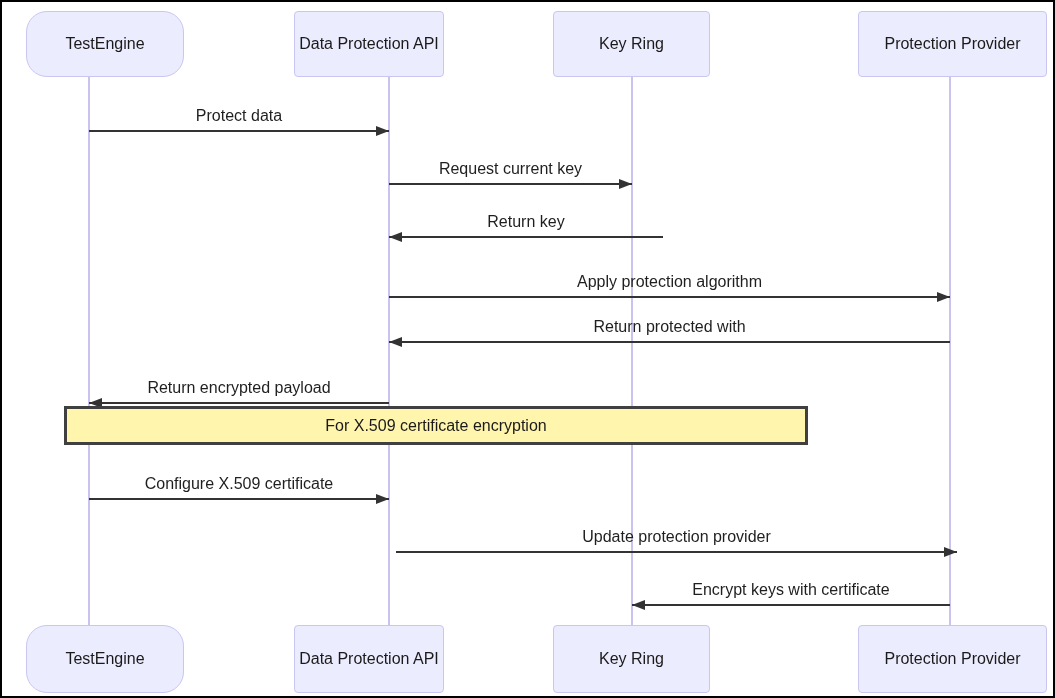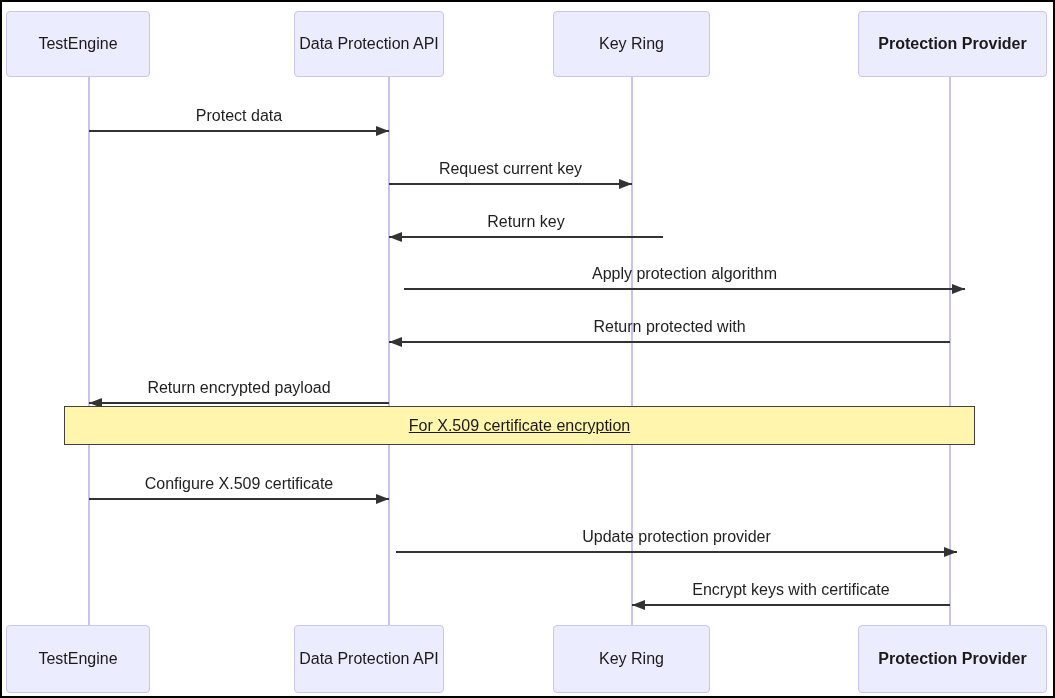--- a/index.html
+++ b/index.html
@@ -23,42 +23,42 @@
     border-radius: 4px;
     display: flex;
     align-items: center;
     justify-content: center;
     font-size: 16px;
     color: #1a1a1a;
     z-index: 3;
   }
   .actor.top    { top: 9px;   height: 66px; }
   .actor.bottom { top: 623px; height: 68px; }
-  .a0 { left: 4px;   width: 144px; }
+  .a0 { left: 24px;   width: 158px; border-radius: 21px; }
   .a1 { left: 292px; width: 150px; }
   .a2 { left: 551px; width: 157px; }
-  .a3 { left: 856px; width: 189px; font-weight: bold; }
+  .a3 { left: 856px; width: 189px; }
   
   .lifeline {
     position: absolute;
     top: 75px; height: 548px;
     width: 2px;
     background: #cbc3ef;
     z-index: 1;
   }
   .l0 { left: 86px; }
   .l1 { left: 386px; }
   .l2 { left: 629px; }
   .l3 { left: 947px; }
   
   .msg { position: absolute; height: 28px; z-index: 2; }
   .m1 { left: 87px;  width: 300px; top: 102px; }
   .m2 { left: 387px; width: 243px; top: 155px; }
   .m3 { left: 387px; width: 274px; top: 208px; }
-  .m4 { left: 387px; width: 561px; top: 260px; margin-left: 15px; }
+  .m4 { left: 387px; width: 561px; top: 268px; }
   .m5 { left: 387px; width: 561px; top: 313px; }
   .m6 { left: 87px;  width: 300px; top: 366px; margin-top: 8px; }
   .m7 { left: 87px;  width: 300px; top: 470px; }
   .m8 { left: 387px; width: 561px; top: 523px; margin-left: 7px; }
   .m9 { left: 630px; width: 318px; top: 576px; }
   .msg-label {
     position: absolute;
     left: 0; right: 0; bottom: 7px;
     text-align: center;
     font-size: 16px;
@@ -77,30 +77,29 @@
     width: 0; height: 0;
     border-top: 5px solid transparent;
     border-bottom: 5px solid transparent;
   }
   .arrowhead.right { right: 0; border-left: 13px solid #333333; }
   .arrowhead.left  { left: 0;  border-right: 13px solid #333333; }
   
   .note {
     position: absolute;
     left: 62px; top: 404px;
-    width: 911px; height: 39px;
+    width: 744px; height: 39px;
     background: #fff5ad;
-    border: 1px solid #404040;
+    border: 3px solid #404040;
     display: flex;
     align-items: center;
     justify-content: center;
     font-size: 16px;
     color: #1a1a1a;
     z-index: 2;
-    text-decoration: underline;
   }
 </style>
 </head>
 <body>
 
 <div class="frame">
 
   <div class="actor top a0">
     <span>TestEngine</span>
   </div>

